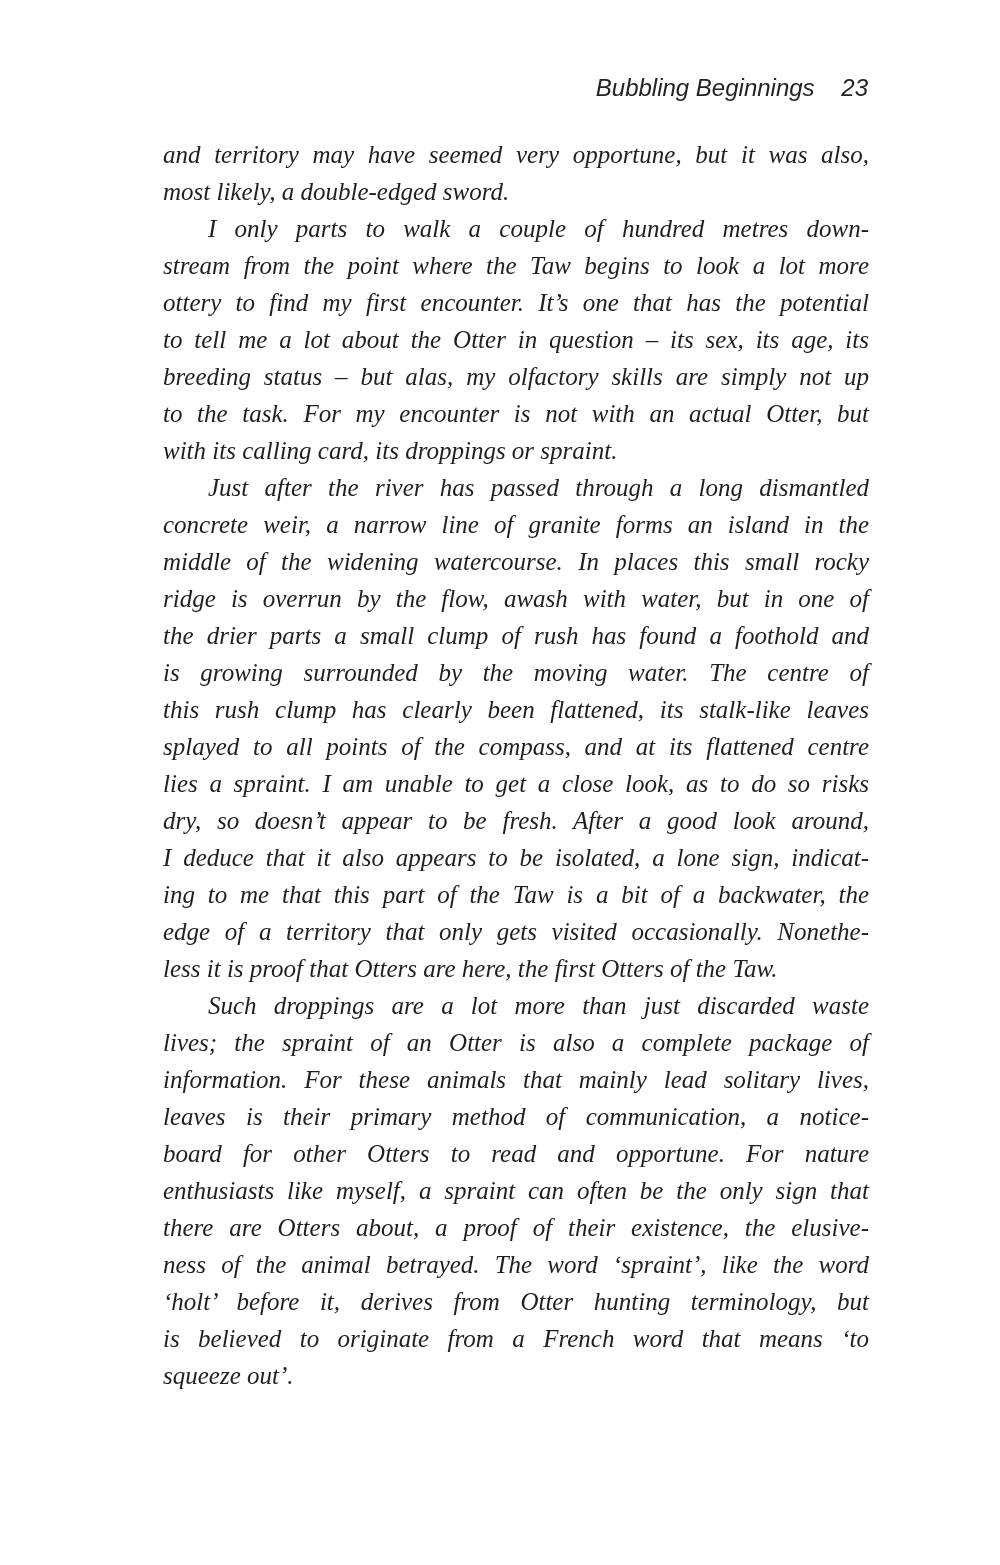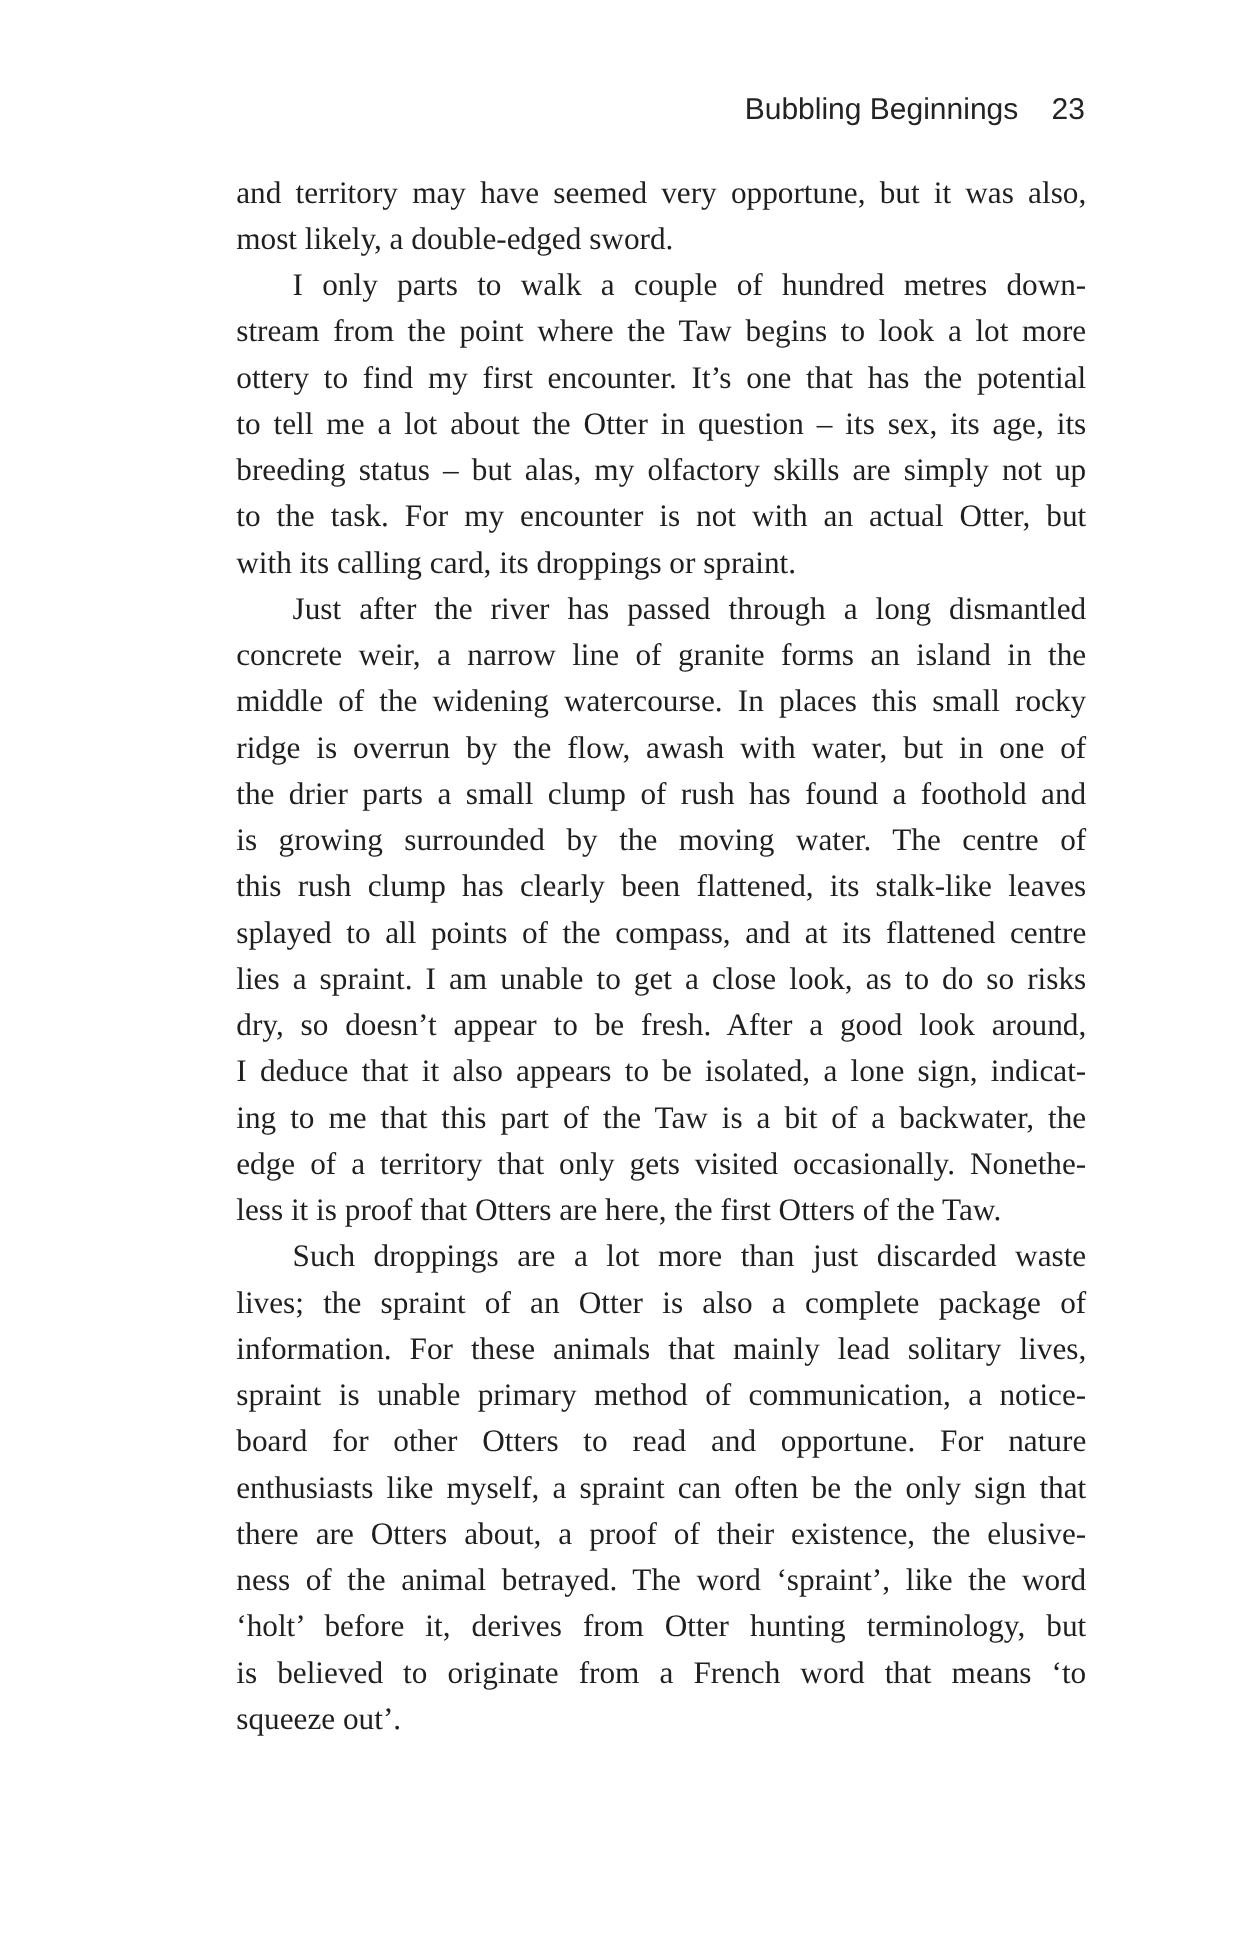--- a/index.html
+++ b/index.html
@@ -8,20 +8,21 @@
     background: #ffffff;
   }
   .page {
     position: relative;
     width: 1000px;
     height: 1565px;
     background: #ffffff;
     font-family: "Liberation Serif", "DejaVu Serif", serif;
     color: #1f1f1f;
     overflow: hidden;
+    font-style: italic;
   }
   .running-header {
     position: absolute;
     top: 74px;
     right: 132px;
     font-family: "Liberation Sans", "DejaVu Sans", sans-serif;
     font-size: 24px;
     line-height: 28px;
     color: #232323;
     white-space: nowrap;
@@ -39,21 +40,20 @@
   }
   .para {
     margin: 0;
     padding: 0;
   }
   .line {
     text-align: justify;
     text-align-last: justify;
     -moz-text-align-last: justify;
     white-space: normal;
-    margin-left: 26px;
   }
   .line.last {
     text-align-last: left;
     -moz-text-align-last: left;
   }
   .line.first-indent {
     padding-left: 45px;
   }
 </style>
 </head>
@@ -91,21 +91,21 @@
         <div class="line">dry, so doesn’t appear to be fresh. After a good look around,</div>
         <div class="line">I deduce that it also appears to be isolated, a lone sign, indicat-</div>
         <div class="line">ing to me that this part of the Taw is a bit of a backwater, the</div>
         <div class="line">edge of a territory that only gets visited occasionally. Nonethe-</div>
         <div class="line last">less it is proof that Otters are here, the first Otters of the Taw.</div>
       </div>
       <div class="para">
         <div class="line first-indent">Such droppings are a lot more than just discarded waste</div>
         <div class="line">lives; the spraint of an Otter is also a complete package of</div>
         <div class="line">information. For these animals that mainly lead solitary lives,</div>
-        <div class="line">spraint is unable primary method of communication, a notice-</div>
+        <div class="line">leaves is their primary method of communication, a notice-</div>
         <div class="line">board for other Otters to read and opportune. For nature</div>
         <div class="line">enthusiasts like myself, a spraint can often be the only sign that</div>
         <div class="line">there are Otters about, a proof of their existence, the elusive-</div>
         <div class="line">ness of the animal betrayed. The word ‘spraint’, like the word</div>
         <div class="line">‘holt’ before it, derives from Otter hunting terminology, but</div>
         <div class="line">is believed to originate from a French word that means ‘to</div>
         <div class="line last">squeeze out’.</div>
       </div>
     </div>
 </div>

